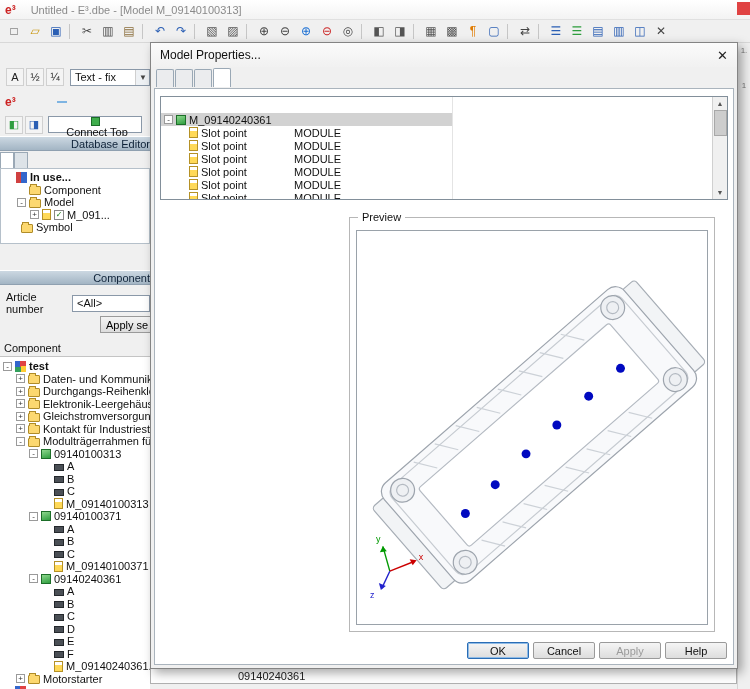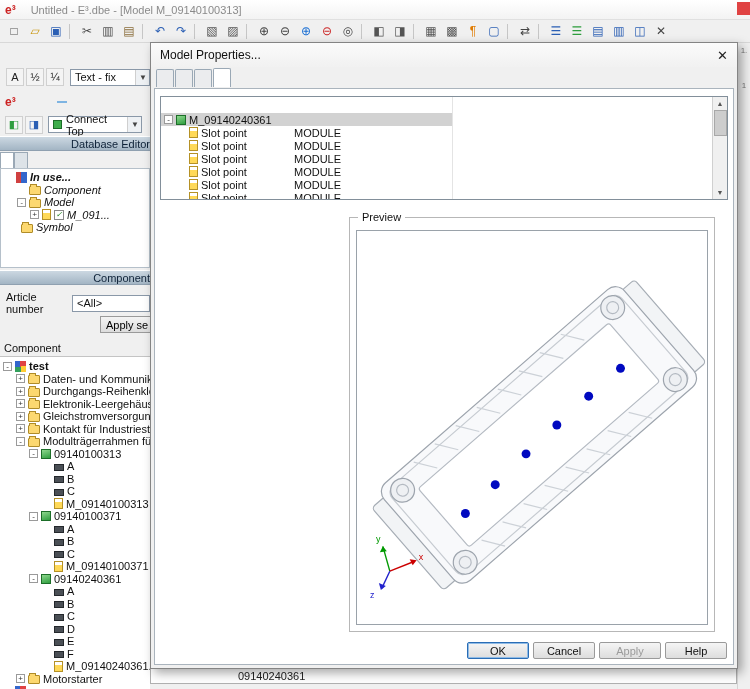--- a/index.html
+++ b/index.html
@@ -35,36 +35,36 @@
     padding:0 2px 0 3px; height:100%; display:flex; align-items:center; background:#eef1f4; }
   .text-style-combo { width:80px; margin-left:4px; }
 
   .menubar { position:absolute; top:49px; left:0; width:150px; height:20px;
     display:flex; align-items:center; gap:2px; padding-left:5px; }
   .menu-item { padding:1px 5px; }
   .menu-item.active { background:#cfe4f7; border:1px solid #7eb4e2; padding:0 4px; }
 
   .connect-toolbar { position:absolute; top:71px; left:0; width:150px; height:21px;
     display:flex; align-items:center; gap:2px; padding-left:5px; }
-  .connect-combo { width:94px; margin-left:3px; }
+  .connect-combo { width:94px; margin-left:3px;flex-direction:column; }
   .mini-green { width:9px; height:9px; background:#3fae4c; border:1px solid #1c6e28;
     margin-right:4px; flex:none; }
 
   .panel-header { position:absolute; left:0; width:150px; height:15px;
     background:linear-gradient(#ccd8e2,#a3b5c4); border-top:1px solid #fff;
     border-bottom:1px solid #8fa0b0; color:#0e2238; padding-left:4px; line-height:14px;text-align:right; }
   .hdr-db { top:93px; } .hdr-comp { top:227px; }
 
   .mini-tabs { position:absolute; top:109px; left:0; width:150px; height:16px; display:flex; }
   .mtab { padding:1px 6px; border:1px solid #9aa8b5; border-bottom:none; background:#dde3e8;
     font-size:10px; line-height:13px; white-space:nowrap; }
   .mtab.active { background:#fff; }
 
-  .db-tree { position:absolute; top:125px; left:0; width:150px; height:100px;
-    background:#fff; border:1px solid #b5c0ca; padding-top:2px; overflow:hidden;font-style:italic; }
+  .db-tree { position:absolute; top:125px; left:0; width:150px; height:76px;
+    background:#fff; border:1px solid #b5c0ca; padding-top:2px; overflow:hidden; }
   .comp-tree { position:absolute; top:313px; left:0; width:150px; bottom:0;
     background:#fff; border-top:1px solid #c4c4c4; padding-top:3px; overflow:hidden; }
 
   .tree-row { height:12.5px; display:flex; align-items:center; white-space:nowrap; overflow:hidden; }
   .tree-row.bold .tlabel { font-weight:bold; }
   .exp { width:9px; height:9px; border:1px solid #9a9a9a; background:#fff; font-size:8px;
     line-height:7px; text-align:center; margin-right:3px; flex:none; color:#333; visibility:hidden; }
   .exp.show { visibility:visible; }
   .ticon { width:12px; height:11px; margin-right:3px; flex:none; }
   .chk { display:none; width:10px; height:10px; border:1px solid #888; background:#fff;

